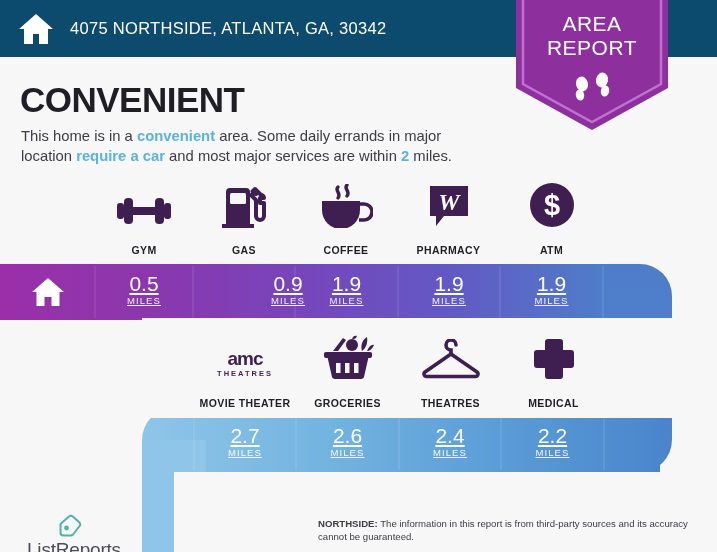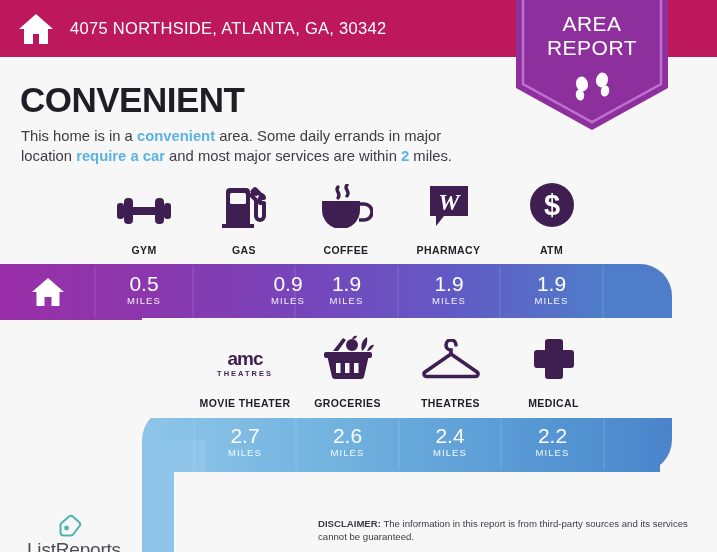--- a/index.html
+++ b/index.html
@@ -7,21 +7,21 @@
     width: 717px; height: 552px;
     font-family: "Liberation Sans", sans-serif;
     background: #f7f7f8;
     overflow: hidden;
   }
   #page { position: relative; width: 717px; height: 552px; background: #f7f7f8; overflow: hidden; }
 
   
   .header {
     position: absolute; left: 0; top: 0; width: 717px; height: 57px;
-    background: #be185d;
+    background: #0c4a6e;
     display: flex; align-items: center;
     z-index: 3;
   }
   .header-home { margin-left: 18px; width: 36px; height: 34px; flex: none; }
   .header-addr {
     margin-left: 16px; color: #ffffff;
     font-size: 16.5px; letter-spacing: .3px; white-space: nowrap;
   }
 
   
@@ -54,21 +54,21 @@
   }
   .icon-art { height: 46px; display: flex; align-items: flex-end; justify-content: center; }
   .icon-label {
     margin-top: 16px; font-size: 10.5px; font-weight: bold;
     color: #1e1e24; letter-spacing: .4px; white-space: nowrap;
   }
 
   
   .bars { position: absolute; left: 0; top: 0; width: 717px; height: 552px; z-index: 1; }
   .bar-cell {
-    position: absolute; text-align: center; color: #ffffff; z-index: 2;
+    position: absolute; text-align: center; color: #ffffff; z-index: 2; text-decoration: underline;
   }
   .bar-val { font-size: 21px; line-height: 23px; font-weight: 400; }
   .bar-unit { font-size: 9.5px; letter-spacing: 1.1px; opacity: .92; }
 
   .home-badge-cell {
     position: absolute; left: 0; top: 264px; width: 95px; height: 56px;
     display: flex; align-items: center; justify-content: center; z-index: 2;
   }
 
   
@@ -340,15 +340,15 @@
 
   <div class="footer-logo">
     <svg width="25" height="25" viewBox="0 0 25 25">
       <path d="M4 9.5 L12 2.5 a3 3 0 0 1 3.8 0 L22 8 a3 3 0 0 1 .6 4 l-6.6 8.5
                a3 3 0 0 1 -2.4 1.1 H6.5 A3 3 0 0 1 3.5 18.6 V12 A3 3 0 0 1 4 9.5 Z" fill="none" stroke="#4cb3ae" stroke-width="2"></path>
       <circle cx="9.5" cy="14" r="2.4" fill="#4cb3ae"></circle>
     </svg>
     <div class="footer-logo-txt">ListReports</div>
   </div>
 
-  <div class="disclaimer"><b>DISCLAIMER:</b><span> The information in this report is from third-party sources and its services cannot be guaranteed.</span></div>
+  <div class="disclaimer"><b>NORTHSIDE:</b><span> The information in this report is from third-party sources and its accuracy cannot be guaranteed.</span></div>
 
 </div>
 
 </body></html>

